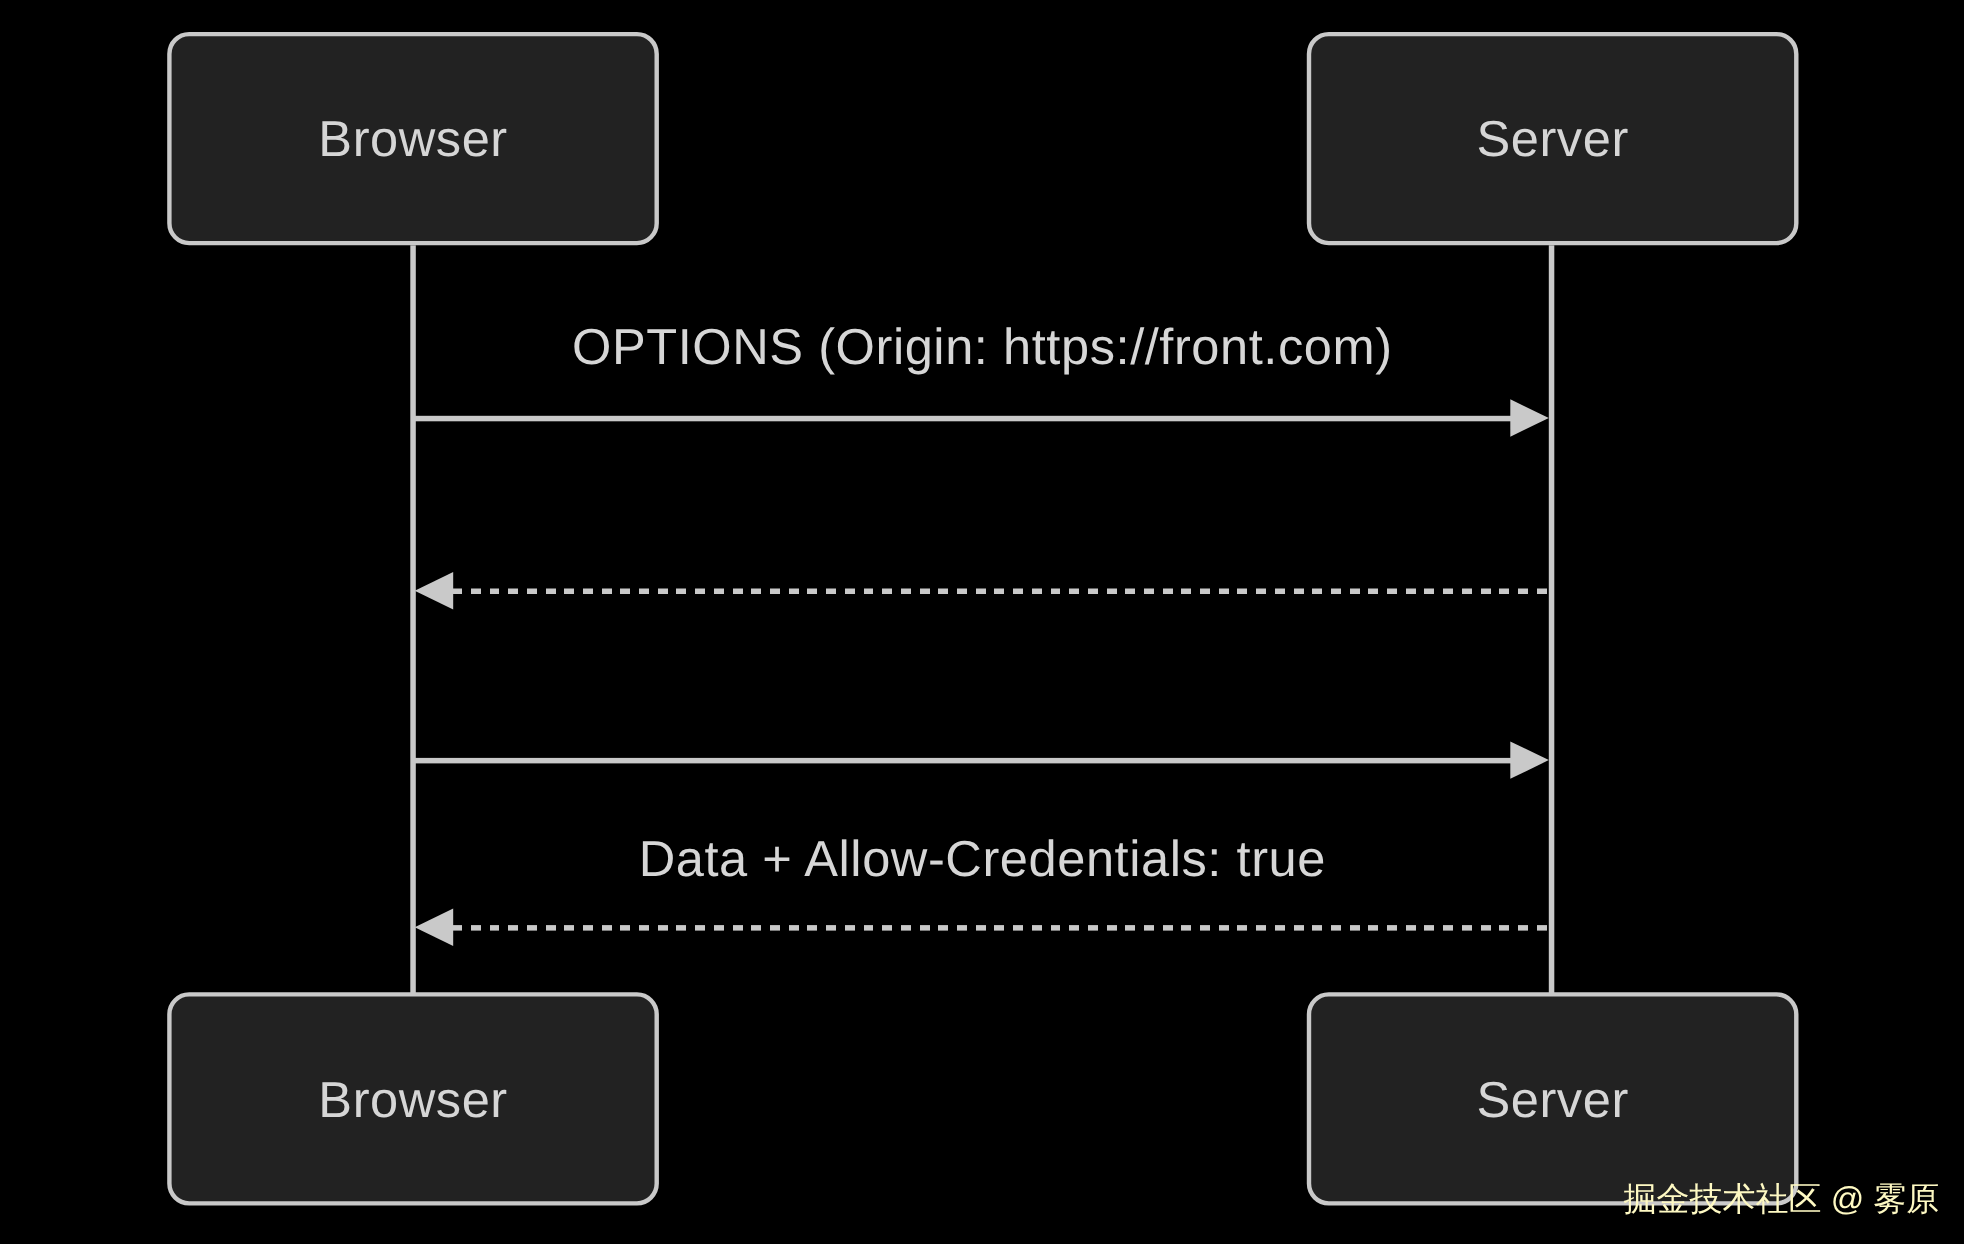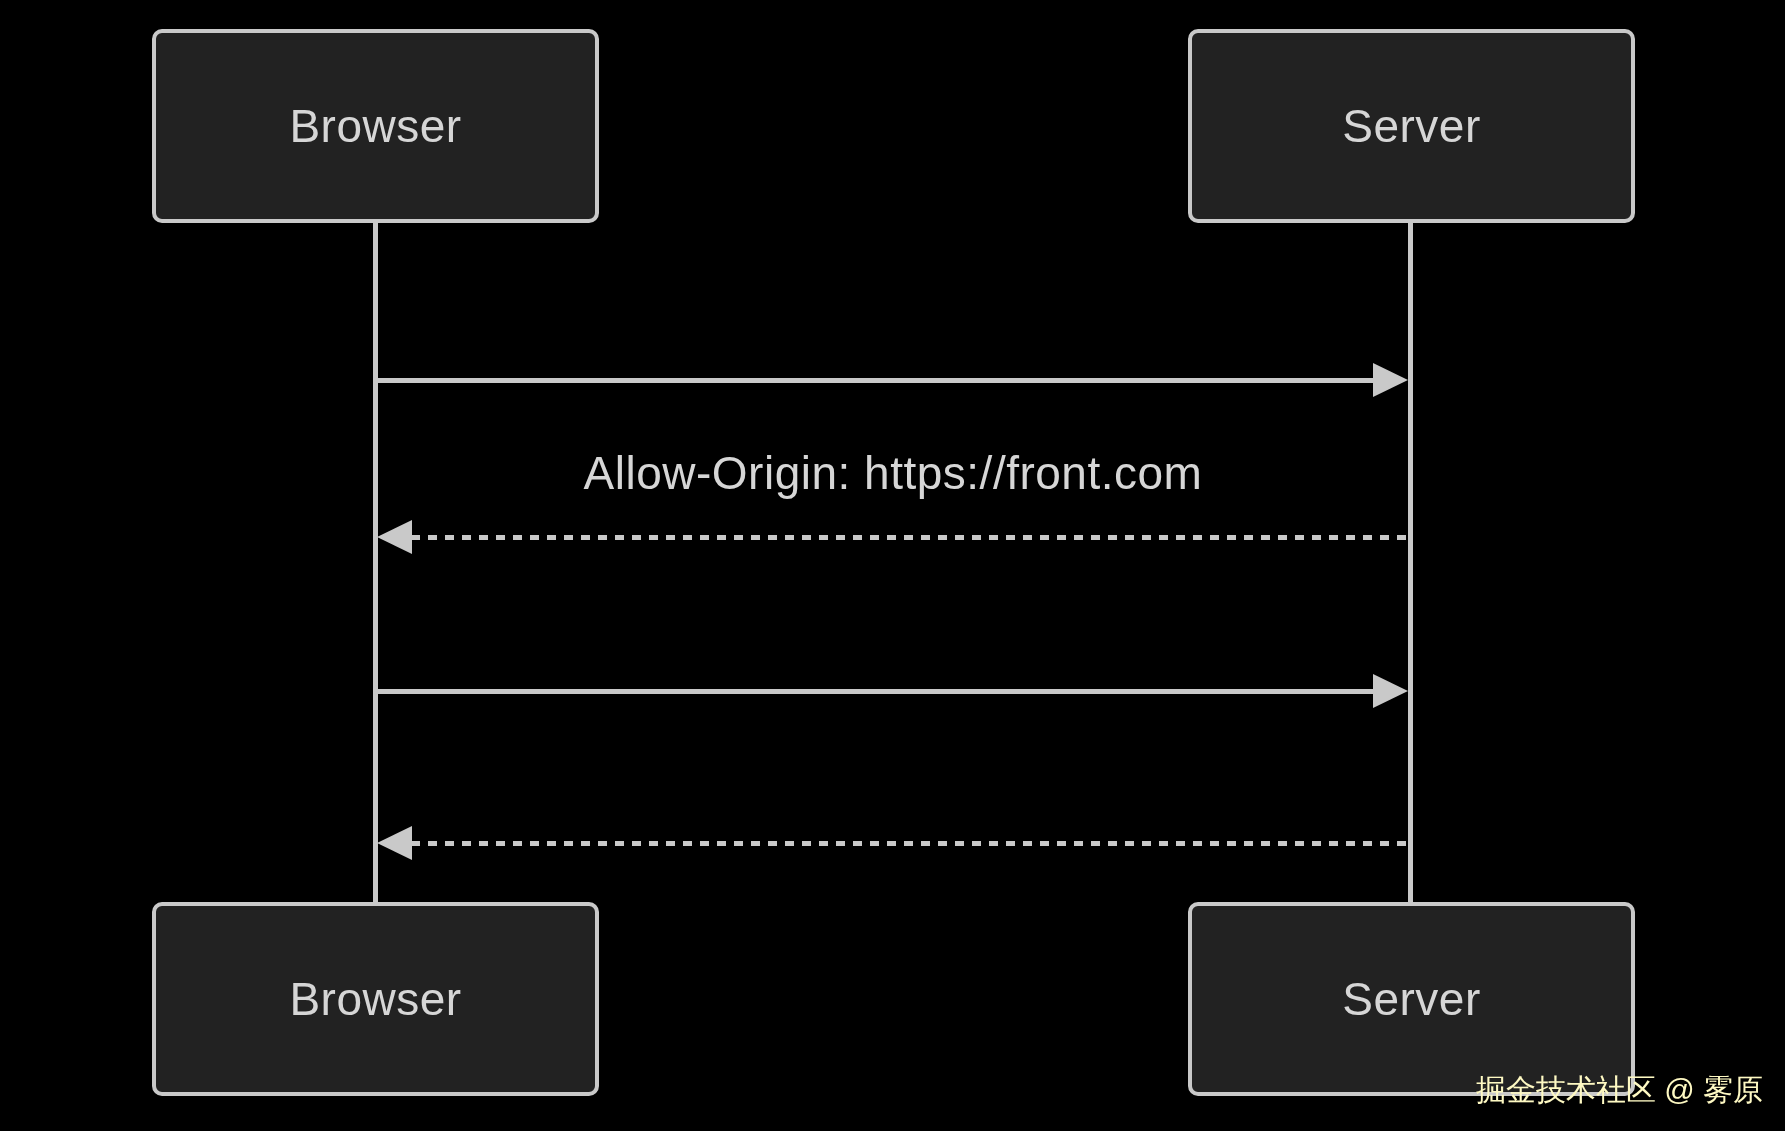--- a/index.html
+++ b/index.html
@@ -14,21 +14,21 @@
     font-family: "Liberation Sans", "DejaVu Sans", sans-serif;
     width: 1785px; height: 1131px; overflow: hidden;
   }
   .stage { position: relative; width: 1785px; height: 1131px; background: var(--background); }
 
   .actor-box {
     position: absolute;
     width: 447px; height: 194px;
     background: var(--box-fill);
     border: 4px solid var(--line);
-    border-radius: 10px;
+    border-radius: 20px;
     display: flex; align-items: center; justify-content: center;
   }
   .actor-label {
     color: var(--text);
     font-size: 46px;
     letter-spacing: 0.5px;
   }
   .box-tl { left: 152px; top: 29px; }
   .box-tr { left: 1188px; top: 29px; }
   .box-bl { left: 152px; top: 902px; }
@@ -108,28 +108,29 @@
   <div class="actor-box box-bl">
     <span class="actor-label">Browser</span>
   </div>
   <div class="actor-box box-br">
     <span class="actor-label">Server</span>
   </div>
 
   <div class="lifeline lifeline-browser"></div>
   <div class="lifeline lifeline-server"></div>
 
+  <div class="msg-label lbl-1">OPTIONS (Origin: https://front.com)</div>
   <div class="msg-line solid line-1"></div>
   <div class="arrow-head right head-1"></div>
 
-  <div class="msg-label lbl-2">Allow-Origin: https://front.com</div>
   <div class="msg-line dashed line-2"></div>
   <div class="arrow-head left head-2"></div>
 
   <div class="msg-line solid line-3"></div>
   <div class="arrow-head right head-3"></div>
 
+  <div class="msg-label lbl-4">Data + Allow-Credentials: true</div>
   <div class="msg-line dashed line-4"></div>
   <div class="arrow-head left head-4"></div>
 
   <div class="watermark">掘金技术社区 @ 雾原</div>
 
 </div>
 
 </body></html>

